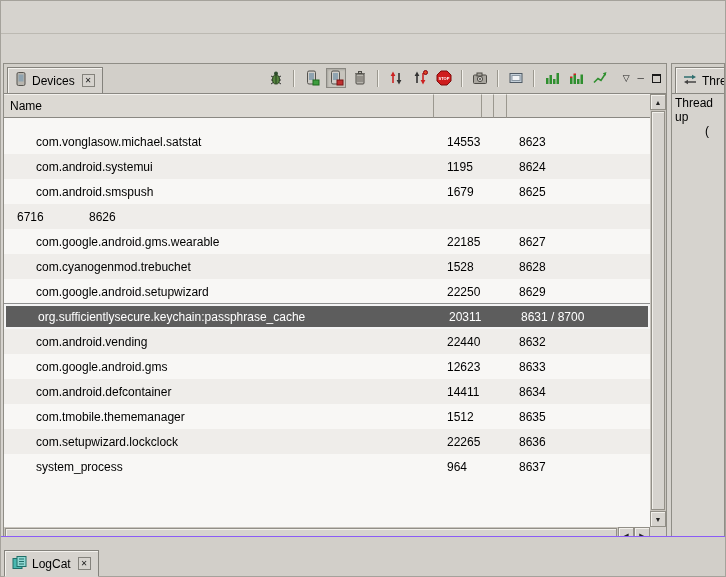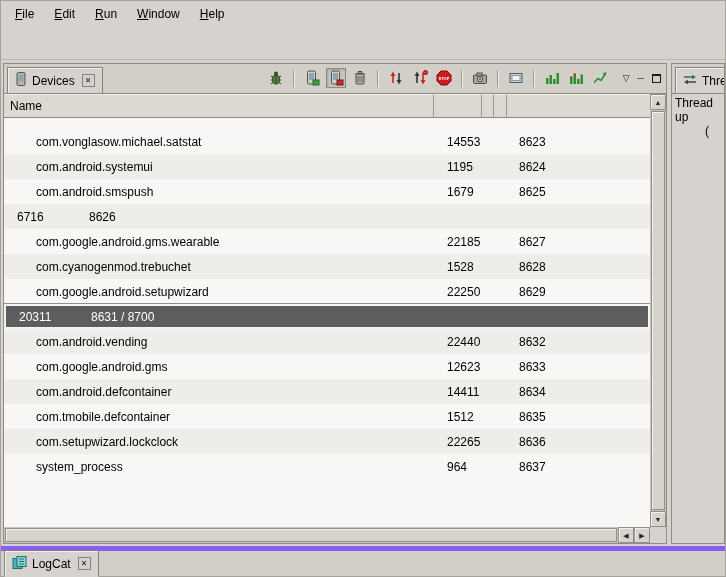--- a/index.html
+++ b/index.html
@@ -72,35 +72,28 @@
   .vthumb { flex:1; margin:1px; background:#d6d3ce; border:1px solid #928f87; box-shadow:inset 1px 1px 0 #f2f0eb; }
   .hscroll { position:absolute; left:0; right:16px; bottom:0; height:16px; background:#c9c5be; display:flex; }
   .hthumb { flex:1; margin:1px; background:#d6d3ce; border:1px solid #928f87; box-shadow:inset 1px 1px 0 #f2f0eb; }
   .sb-corner { position:absolute; right:0; bottom:0; width:16px; height:16px; background:#d6d3ce; }
 
   
   .threads-content { flex:1; padding:2px 0 0 3px; overflow:hidden; background:#d6d3ce; }
   .threads-line2 { margin-left:30px; }
 
   
-  .bottom-bar { position:absolute; left:0; right:0; bottom:0; height:30px; background:#d2cfc9;
-                border-top:5px solid #8b5cf6; display:flex; align-items:flex-end; }
+  .bottom-bar { position:absolute; left:0; right:0; bottom:0; height:40px; background:#d2cfc9;
+                border-top:1px solid #8b5cf6; display:flex; align-items:flex-end; }
 </style>
 </head>
 <body>
 
 <div class="window">
 
-  <div class="menubar">
-    <span class="menu-item"><u>F</u>ile</span>
-    <span class="menu-item"><u>E</u>dit</span>
-    <span class="menu-item"><u>R</u>un</span>
-    <span class="menu-item"><u>W</u>indow</span>
-    <span class="menu-item"><u>H</u>elp</span>
-  </div>
 
   <div class="toolbar-strip"></div>
 
   <div class="main">
 
     <div class="view devices-view">
       <div class="view-tabbar">
         <div class="tab">
           <span class="tab-icon">
             <svg width="12" height="14" viewBox="0 0 12 14">
@@ -277,20 +270,21 @@
               <div class="cell port">8628</div>
             </div>
             <div class="trow even">
               <div class="cell name">com.google.android.setupwizard</div>
               <div class="cell pid">22250</div>
               <div class="cell ca"></div>
               <div class="cell cb"></div>
               <div class="cell port">8629</div>
             </div>
             <div class="trow selected">
+              <div class="cell name">org.sufficientlysecure.keychain:passphrase_cache</div>
               <div class="cell pid">20311</div>
               <div class="cell ca"></div>
               <div class="cell cb"></div>
               <div class="cell port">8631 / 8700</div>
             </div>
             <div class="trow odd">
               <div class="cell name">com.android.vending</div>
               <div class="cell pid">22440</div>
               <div class="cell ca"></div>
               <div class="cell cb"></div>
@@ -304,21 +298,21 @@
               <div class="cell port">8633</div>
             </div>
             <div class="trow odd">
               <div class="cell name">com.android.defcontainer</div>
               <div class="cell pid">14411</div>
               <div class="cell ca"></div>
               <div class="cell cb"></div>
               <div class="cell port">8634</div>
             </div>
             <div class="trow even">
-              <div class="cell name">com.tmobile.defcontainer</div>
+              <div class="cell name">com.tmobile.thememanager</div>
               <div class="cell pid">1512</div>
               <div class="cell ca"></div>
               <div class="cell cb"></div>
               <div class="cell port">8635</div>
             </div>
             <div class="trow odd">
               <div class="cell name">com.setupwizard.lockclock</div>
               <div class="cell pid">22265</div>
               <div class="cell ca"></div>
               <div class="cell cb"></div>

